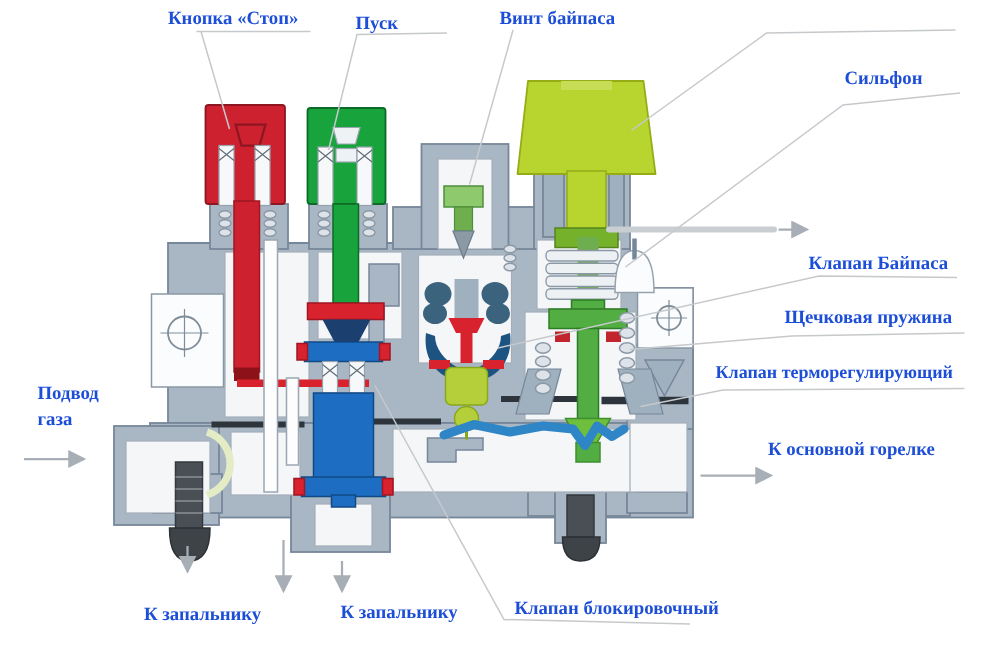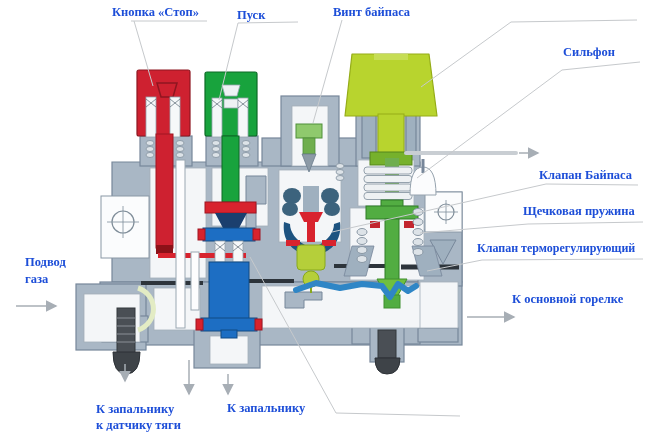--- a/index.html
+++ b/index.html
@@ -247,16 +247,16 @@
 <div class="lbl" style="left:237px;top:8px">Пуск</div>
 <div class="lbl" style="left:333px;top:5px">Винт байпаса</div>
 <div class="lbl" style="left:563px;top:45px">Сильфон</div>
 <div class="lbl" style="left:523px;top:204px">Щечковая пружина</div>
 <div class="lbl" style="left:539px;top:168px">Клапан Байпаса</div>
 <div class="lbl small" style="left:477px;top:241px">Клапан терморегулирующий</div>
 <div class="lbl" style="left:512px;top:292px">К основной горелке</div>
 <div class="lbl" style="left:25px;top:255px">Подвод</div>
 <div class="lbl" style="left:25px;top:272px">газа</div>
 <div class="lbl" style="left:96px;top:402px">К запальнику</div>
-<div class="lbl" style="left:96px;top:418px">к датчику тяги</div>
 <div class="lbl" style="left:227px;top:401px">К запальнику</div>
+<div class="lbl" style="left:343px;top:398px">Клапан блокировочный</div>
 
 </div>
 
 </body></html>

